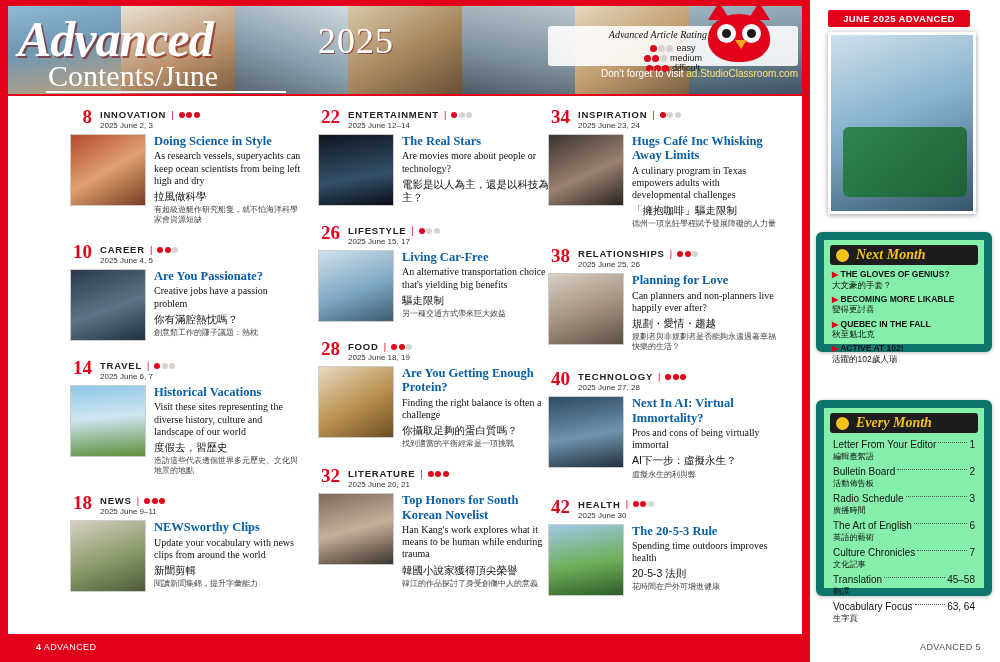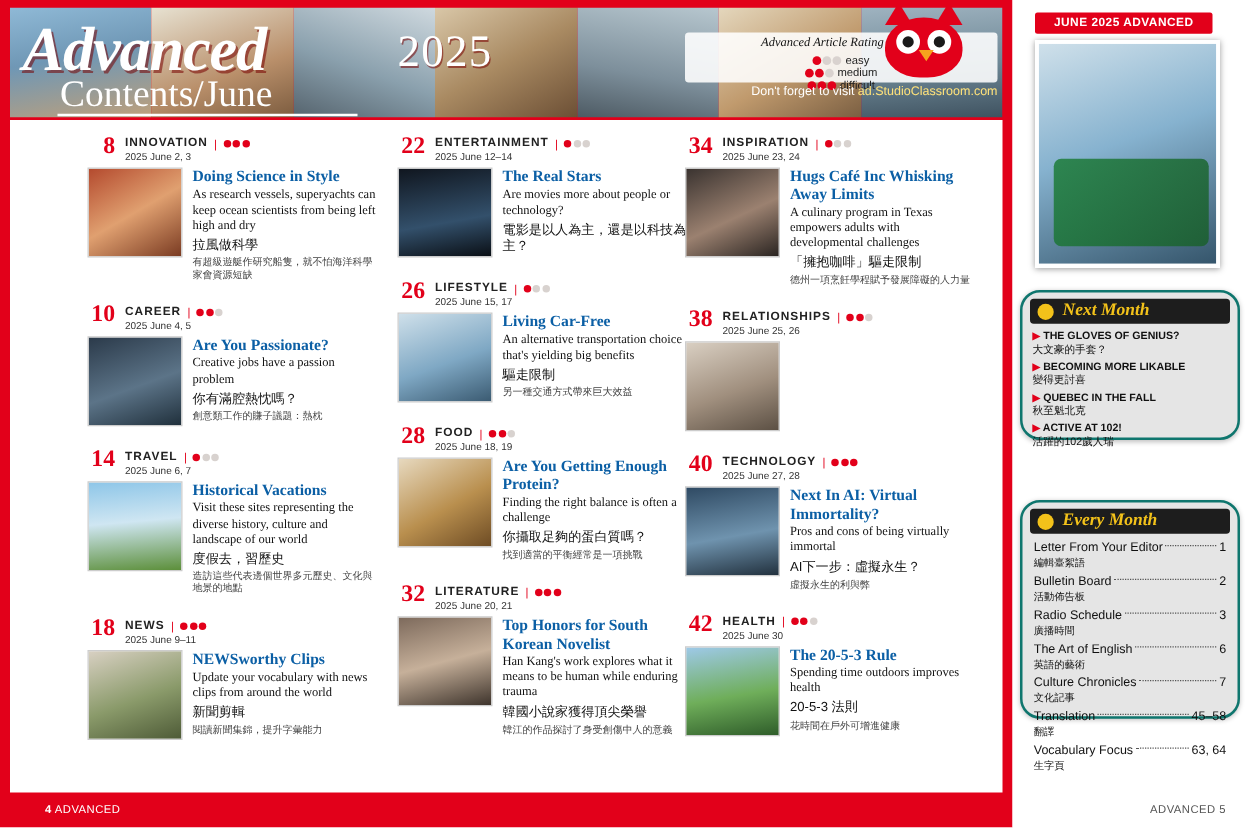--- a/index.html
+++ b/index.html
@@ -207,25 +207,25 @@
     box-shadow: 0 1px 5px rgba(0,0,0,.4);
   }
   .cover-bikes {
     position: absolute; left: 12px; bottom: 14px; width: 124px; height: 70px;
     background: linear-gradient(120deg,#1d7d3a,#1a5f2c);
     border-radius: 6px; opacity: .85;
   }
 
   .panel {
     position: absolute; left: 816px; width: 176px;
-    background: #e5e5e5; border: 2px solid #0f766e; border-radius: 16px;
+    background: #86efac; border: 8px solid #0f766e; border-radius: 6px;
     box-shadow: 0 1px 4px rgba(0,0,0,.25);
   }
   .panel-next { top: 232px; height: 120px; }
-  .panel-every { top: 400px; height: 175px; }
+  .panel-every { top: 400px; height: 196px; }
   .panel-hdr {
     position: relative;
     margin: 5px 6px 4px 6px; height: 20px;
     background: #1d1d1d; border-radius: 3px;
     color: #f3c21a; font-family: "Liberation Serif", serif;
     font-size: 14px; font-weight: bold; font-style: italic;
     line-height: 20px; padding-left: 26px;
   }
   .panel-hdr .hdr-dot {
     position: absolute; left: 6px; top: 4px; width: 13px; height: 13px;
@@ -627,20 +627,26 @@
                   <i class="d"></i>
                   <i class="d"></i>
                   <i class="d off"></i>
                 </span>
             </div>
             <div class="cat-date">2025 June 25, 26</div>
           </div>
         </div>
         <div class="entry-body">
           <div class="thumb t-plan"></div>
+          <div class="entry-text">
+            <div class="art-title">Planning for Love</div>
+            <div class="art-desc">Can planners and non-planners live happily ever after?</div>
+            <div class="art-cn">規劃・愛情・趨越</div>
+            <div class="art-cn-sub">規劃者與非規劃者是否能夠永遠過著幸福快樂的生活？</div>
+          </div>
         </div>
       </div>
 
       <div class="entry">
         <div class="entry-head">
           <div class="pg-num">40</div>
           <div class="cat-wrap">
             <div class="cat-line">
               <span class="cat-name">TECHNOLOGY</span>
               <span class="cat-bar">|</span>

